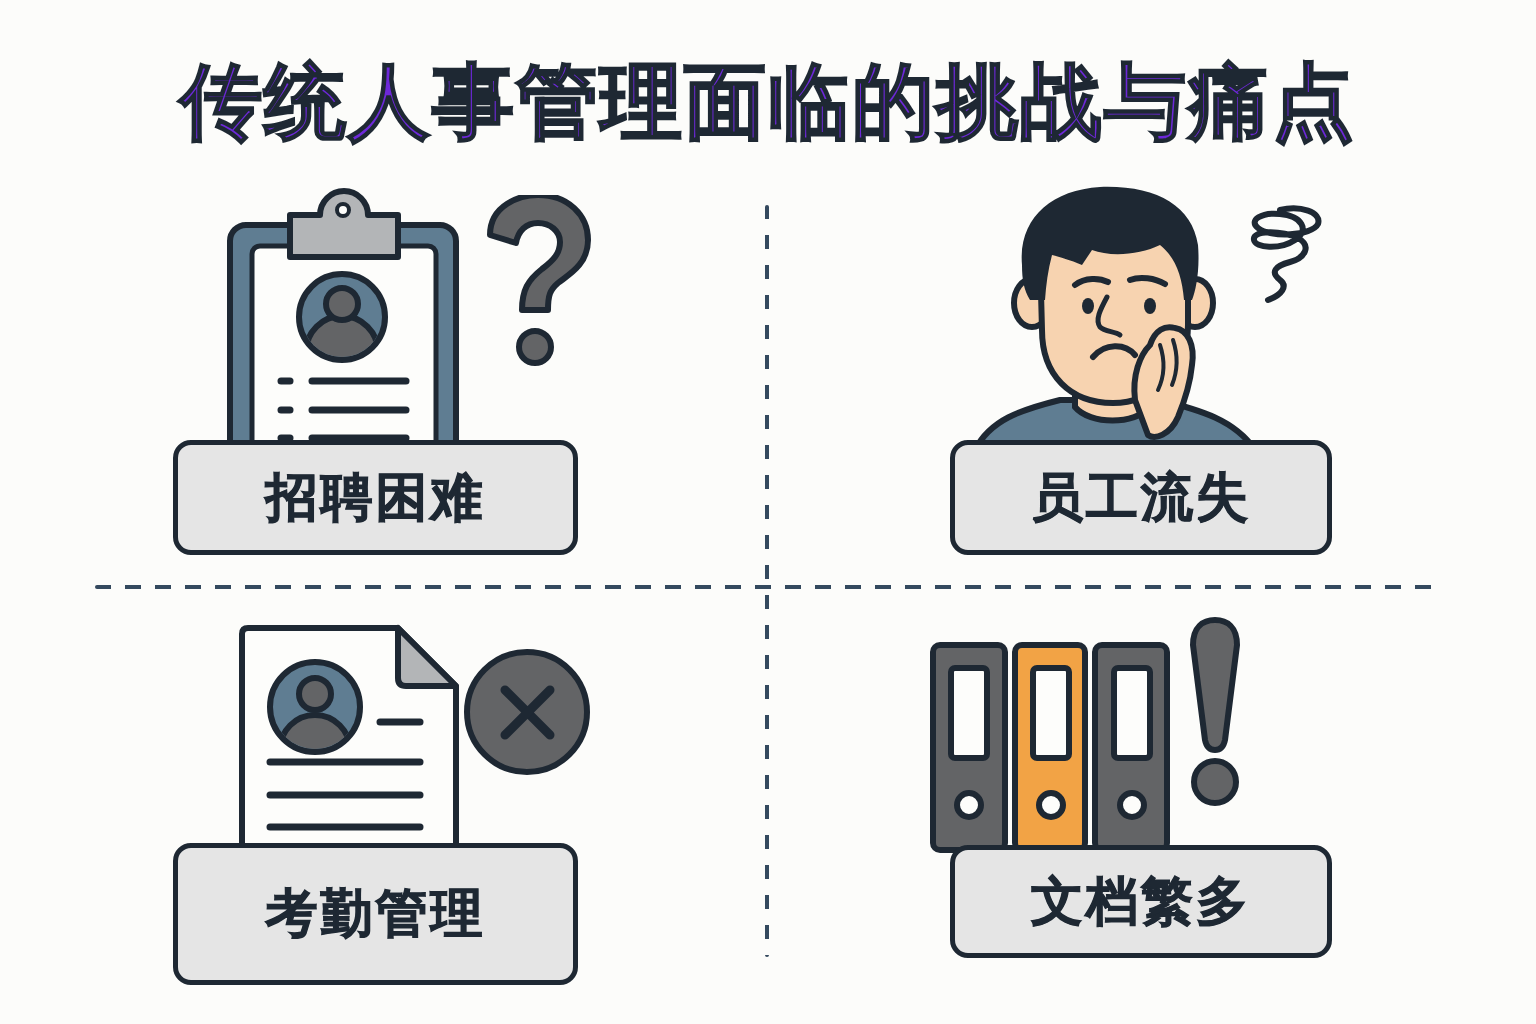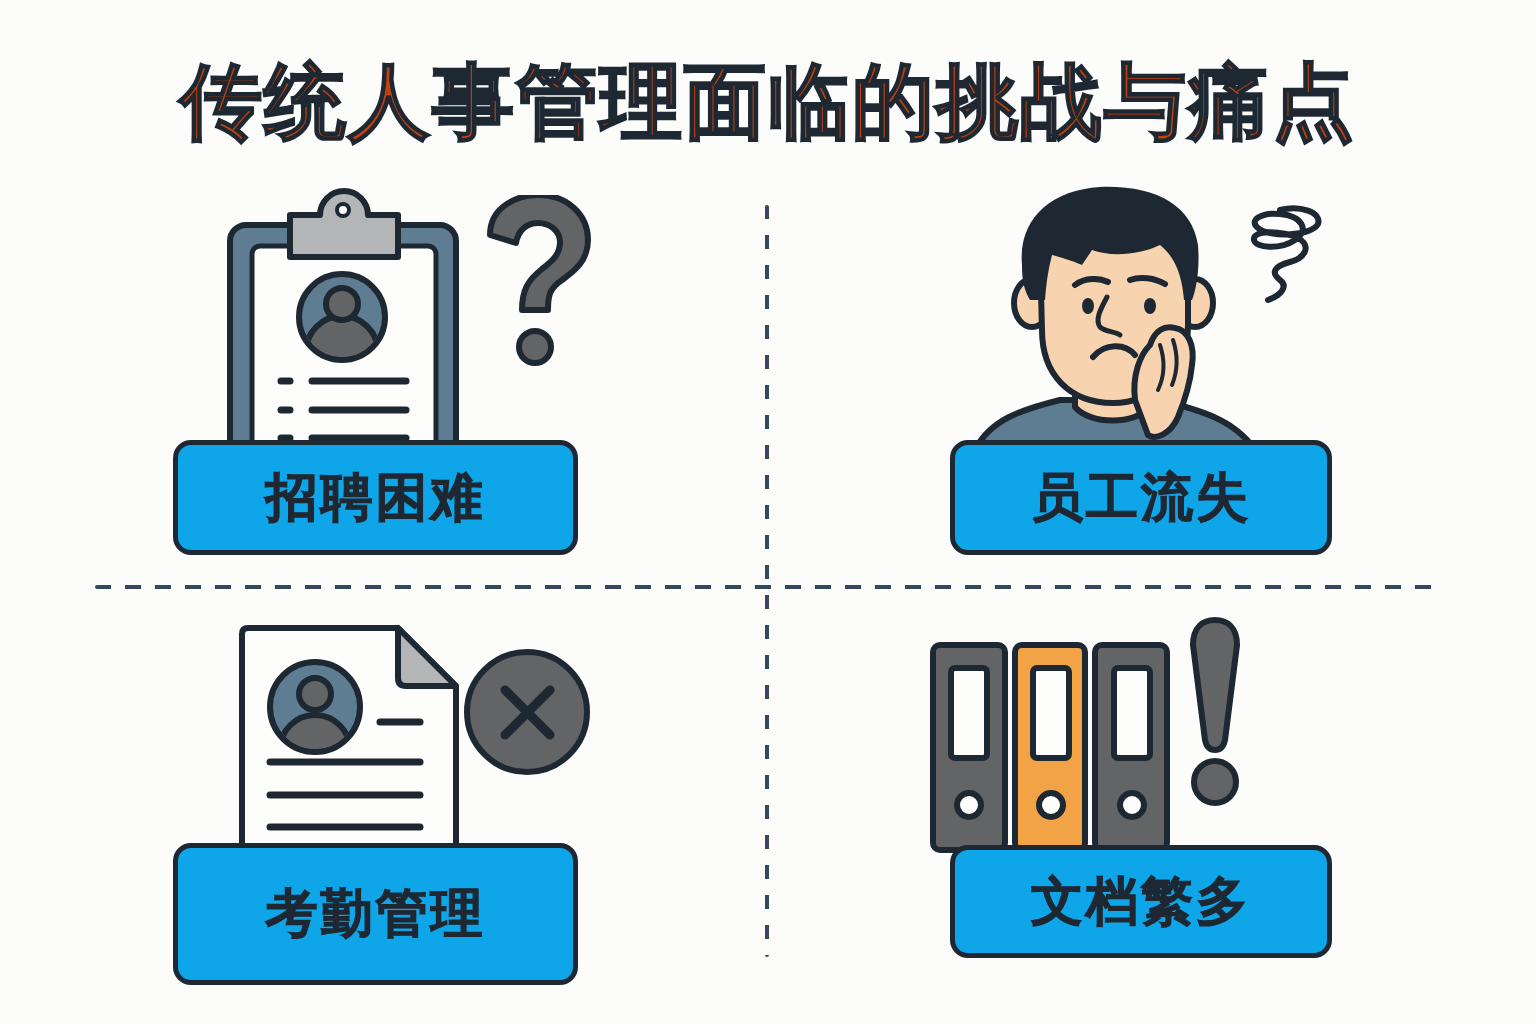--- a/index.html
+++ b/index.html
@@ -7,38 +7,38 @@
     width:1536px; height:1024px; overflow:hidden;
     background:#fcfcfa;
     font-family:"DejaVu Sans","Liberation Sans",sans-serif;
     position:relative;
     color:#1e2833;
   }
   .title {
     position:absolute; left:0; top:52px; width:1536px;
     text-align:center;
     font-size:82px; font-weight:900; letter-spacing:2px;
-    color:#c2410c;
+    color:#6d28d9;
     -webkit-text-stroke:2px #1e2833;
     line-height:100px;
   }
   .divider-v {
     position:absolute; left:765px; top:205px; width:4px; height:752px;
     background:repeating-linear-gradient(to bottom,#34495e 0 14px,transparent 14px 30px);
     border-radius:2px;
   }
   .divider-h {
     position:absolute; left:95px; top:585px; width:1345px; height:4px;
     background:repeating-linear-gradient(to right,#34495e 0 16px,transparent 16px 30px);
     border-radius:2px;
   }
   .art { position:absolute; }
   .label-box {
     position:absolute;
-    background:#0ea5e9;
+    background:#e5e5e5;
     border:5px solid #1e2833;
     border-radius:18px;
     box-sizing:border-box;
     display:flex; align-items:center; justify-content:center;
     font-size:52px; font-weight:900; color:#1e2833;
     -webkit-text-stroke:1px #1e2833;
     letter-spacing:3px;
   }
 </style>
 </head>

